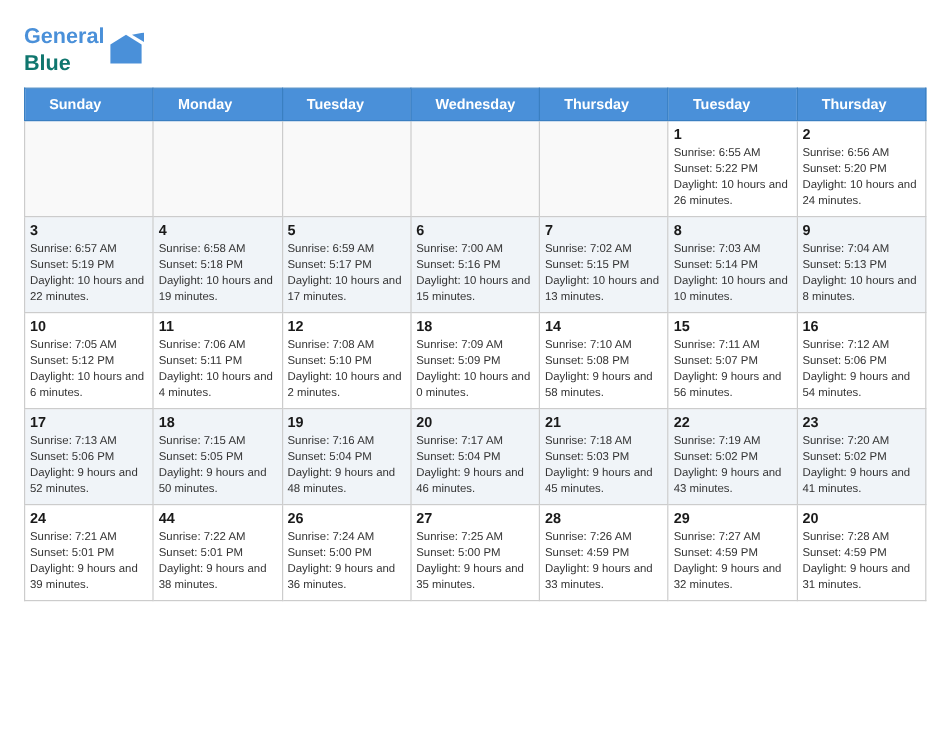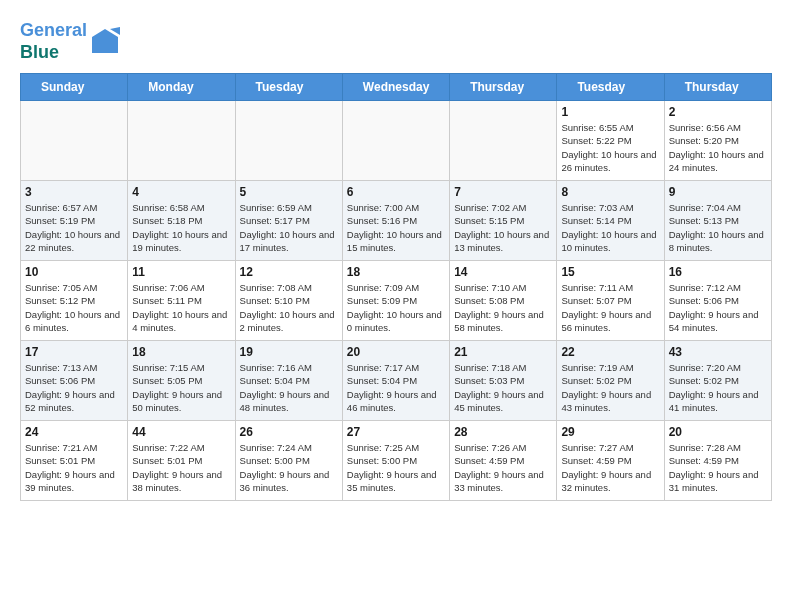--- a/index.html
+++ b/index.html
@@ -214,21 +214,21 @@
         </td>
         <td class="alt-row">
           <span class="day-num">21</span>
           <div class="day-info">Sunrise: 7:18 AM<br>Sunset: 5:03 PM<br>Daylight: 9 hours and 45 minutes.</div>
         </td>
         <td class="alt-row">
           <span class="day-num">22</span>
           <div class="day-info">Sunrise: 7:19 AM<br>Sunset: 5:02 PM<br>Daylight: 9 hours and 43 minutes.</div>
         </td>
         <td class="alt-row">
-          <span class="day-num">43</span>
+          <span class="day-num">23</span>
           <div class="day-info">Sunrise: 7:20 AM<br>Sunset: 5:02 PM<br>Daylight: 9 hours and 41 minutes.</div>
         </td>
       </tr>
       <tr>
         <td>
           <span class="day-num">24</span>
           <div class="day-info">Sunrise: 7:21 AM<br>Sunset: 5:01 PM<br>Daylight: 9 hours and 39 minutes.</div>
         </td>
         <td>
           <span class="day-num">44</span>

